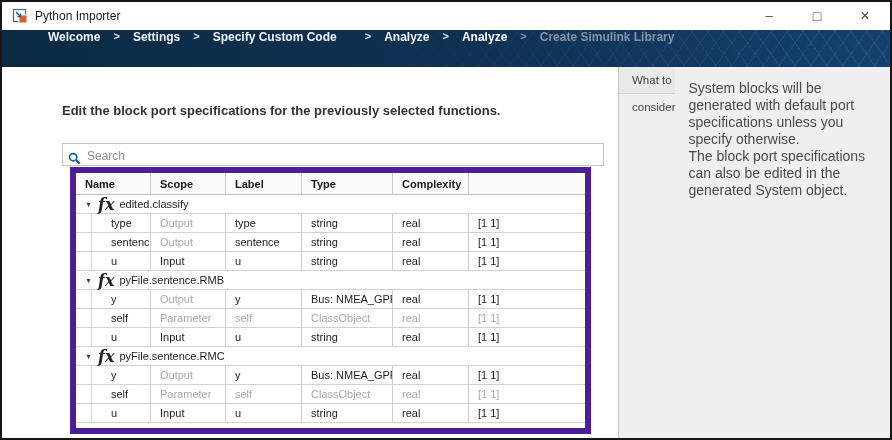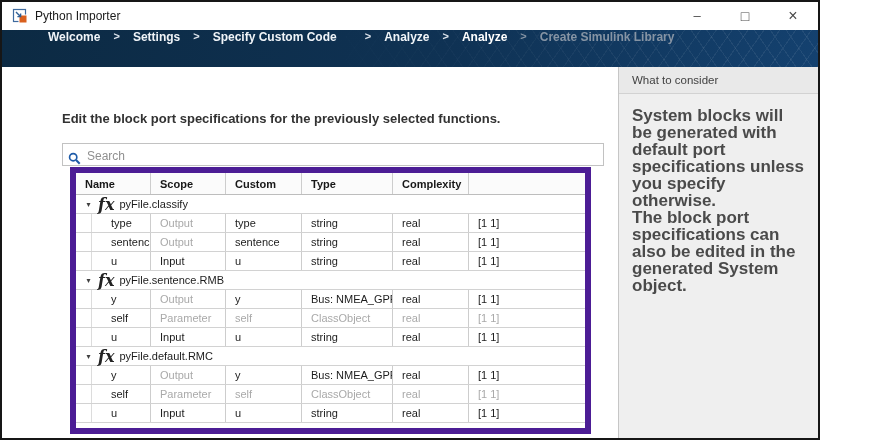--- a/index.html
+++ b/index.html
@@ -1,18 +1,18 @@
 <!DOCTYPE html>
 <html style="--nav-left: #0c2a43; --nav-right: #14416f; --sidebar-bg: #efefef; --search-icon-blue: #1e5ba8; --app-icon-orange: #d9601e; --muted-text: #a9a9a9; --text: #1c1c1c;"><head>
 <meta charset="utf-8">
 <style>
   * { margin:0; padding:0; box-sizing:border-box; }
   html,body { width:892px; height:440px; overflow:hidden; background:#fff;
               font-family:"Liberation Sans", sans-serif; }
-  .window { width:820px; height:440px; border:2px solid #161616; background:#fff;
+  .window { width:892px; height:440px; border:2px solid #161616; background:#fff;
             display:flex; flex-direction:column; }
 
   
   .titlebar { height:28px; background:#fff; display:flex; align-items:center;
               padding:0 10px; flex:0 0 auto; }
   .app-icon { width:16px; height:16px; margin-right:7px; display:inline-block; }
   .win-title { font-size:12px; color:#1a1a1a; }
   .win-controls { margin-left:auto; display:flex; align-items:center; }
   .win-btn { width:30px; text-align:center; color:#4a4a4a; font-size:13px;
              margin-left:18px; cursor:default; line-height:26px; }
@@ -33,21 +33,21 @@
   .step.current { color:#ffffff; font-weight:700; }
   .step.upcoming { color:#8694a4; }
   .sep { font-size:11px; font-weight:700; color:#dfe6ee; margin:0 13px; }
   .sep.dim { color:#8694a4; }
   .sep.wide { margin-left:28px; }
 
   
   .content { flex:1; display:flex; min-height:0; }
   .main { width:616px; position:relative; background:#fff; }
 
-  .page-title { position:absolute; left:60px; top:44px; font-size:13px; font-weight:700;
+  .page-title { position:absolute; left:60px; top:36px; font-size:13px; font-weight:700;
                 color:#323232; white-space:nowrap; }
 
   .searchbox { position:absolute; left:60px; top:76px; width:542px; height:23px;
                border:1px solid #c2c2c2; background:#fff; display:flex; align-items:flex-end;
                padding:0 5px; }
   .searchbox svg { flex:0 0 auto; margin-right:6px; }
   .searchbox input { border:none; outline:none; flex:1; font-size:12px; color:#333;
                      font-family:"Liberation Sans", sans-serif; background:transparent; height:19px; }
   .searchbox input::placeholder { color:#909090; }
 
@@ -68,24 +68,24 @@
   .grow { display:flex; align-items:center; height:19px; border-bottom:1px solid #d2d2d2;
           padding-left:6px; background:#fff; }
   .tri { font-size:8px; color:#404040; width:13px; text-align:center; flex:0 0 auto; }
   .fx { font-family:"DejaVu Serif", serif; font-style:italic; font-weight:600; font-size:16px;
         color:#222; margin:0 5px 0 3px; }
   .glabel { font-size:11px; color:#1c1c1c; }
   .tfoot { height:5px; }
 
   
   .sidebar { flex:1; background:var(--sidebar-bg,#efefef); border-left:1px solid #c6c6c6;
-             display:flex; flex-direction:column; }
+             display:flex; flex-direction:row; }
   .sidebar-header { height:27px; background:#e9e9e9; border-bottom:1px solid #d2d2d2;
                     line-height:27px; padding-left:13px; font-size:11.5px; color:#424242; }
-  .sidebar-body { padding:13px 14px 0 13px; font-size:17px; color:#4a4a4a; line-height:17px;font-weight:bold; }
+  .sidebar-body { padding:13px 14px 0 13px; font-size:14px; color:#4a4a4a; line-height:17px; }
 </style>
 </head>
 <body>
 
 <div class="window">
 
   <div class="titlebar">
     <span class="app-icon">
       <svg width="16" height="16" viewBox="0 0 16 16">
         <rect x="1.5" y="1.5" width="12" height="12" fill="#ffffff" stroke="#3e6a9e" stroke-width="1.2"></rect>
@@ -125,29 +125,29 @@
           <circle cx="5.6" cy="5.6" r="3.9" fill="none" stroke="#1e5ba8" stroke-width="1.8"></circle>
           <line x1="8.7" y1="8.7" x2="12.6" y2="12.6" stroke="#1e5ba8" stroke-width="2.2"></line>
         </svg>
         <input type="text" placeholder="Search" style="">
       </div>
 
       <div class="spec-table">
         <div class="thead">
             <span class="cell h c0" style="display: flex;">Name</span>
             <span class="cell h c1" style="display: flex;">Scope</span>
-            <span class="cell h c2" style="display: flex;">Custom</span>
+            <span class="cell h c2" style="display: flex;">Label</span>
             <span class="cell h c3" style="display: flex;">Type</span>
             <span class="cell h c4" style="display: flex;">Complexity</span>
           </div>
         <div class="tbody">
             <div class="grow">
               <span class="tri">▾</span>
               <span class="fx">fx</span>
-              <span class="glabel">pyFile.classify</span>
+              <span class="glabel">edited.classify</span>
             </div>
             <div class="trow">
               <div class="cell c0 namecell">
                 <span class="indent"></span>
                 <span class="nm">type</span>
               </div>
               <div class="cell c1 muted">Output</div>
               <div class="cell c2">type</div>
               <div class="cell c3">string</div>
               <div class="cell c4">real</div>
@@ -209,21 +209,21 @@
               </div>
               <div class="cell c1">Input</div>
               <div class="cell c2">u</div>
               <div class="cell c3">string</div>
               <div class="cell c4">real</div>
               <div class="cell c5">[1 1]</div>
             </div>
             <div class="grow">
               <span class="tri">▾</span>
               <span class="fx">fx</span>
-              <span class="glabel">pyFile.default.RMC</span>
+              <span class="glabel">pyFile.sentence.RMC</span>
             </div>
             <div class="trow">
               <div class="cell c0 namecell">
                 <span class="indent"></span>
                 <span class="nm">y</span>
               </div>
               <div class="cell c1 muted">Output</div>
               <div class="cell c2">y</div>
               <div class="cell c3">Bus: NMEA_GPRMC</div>
               <div class="cell c4">real</div>

